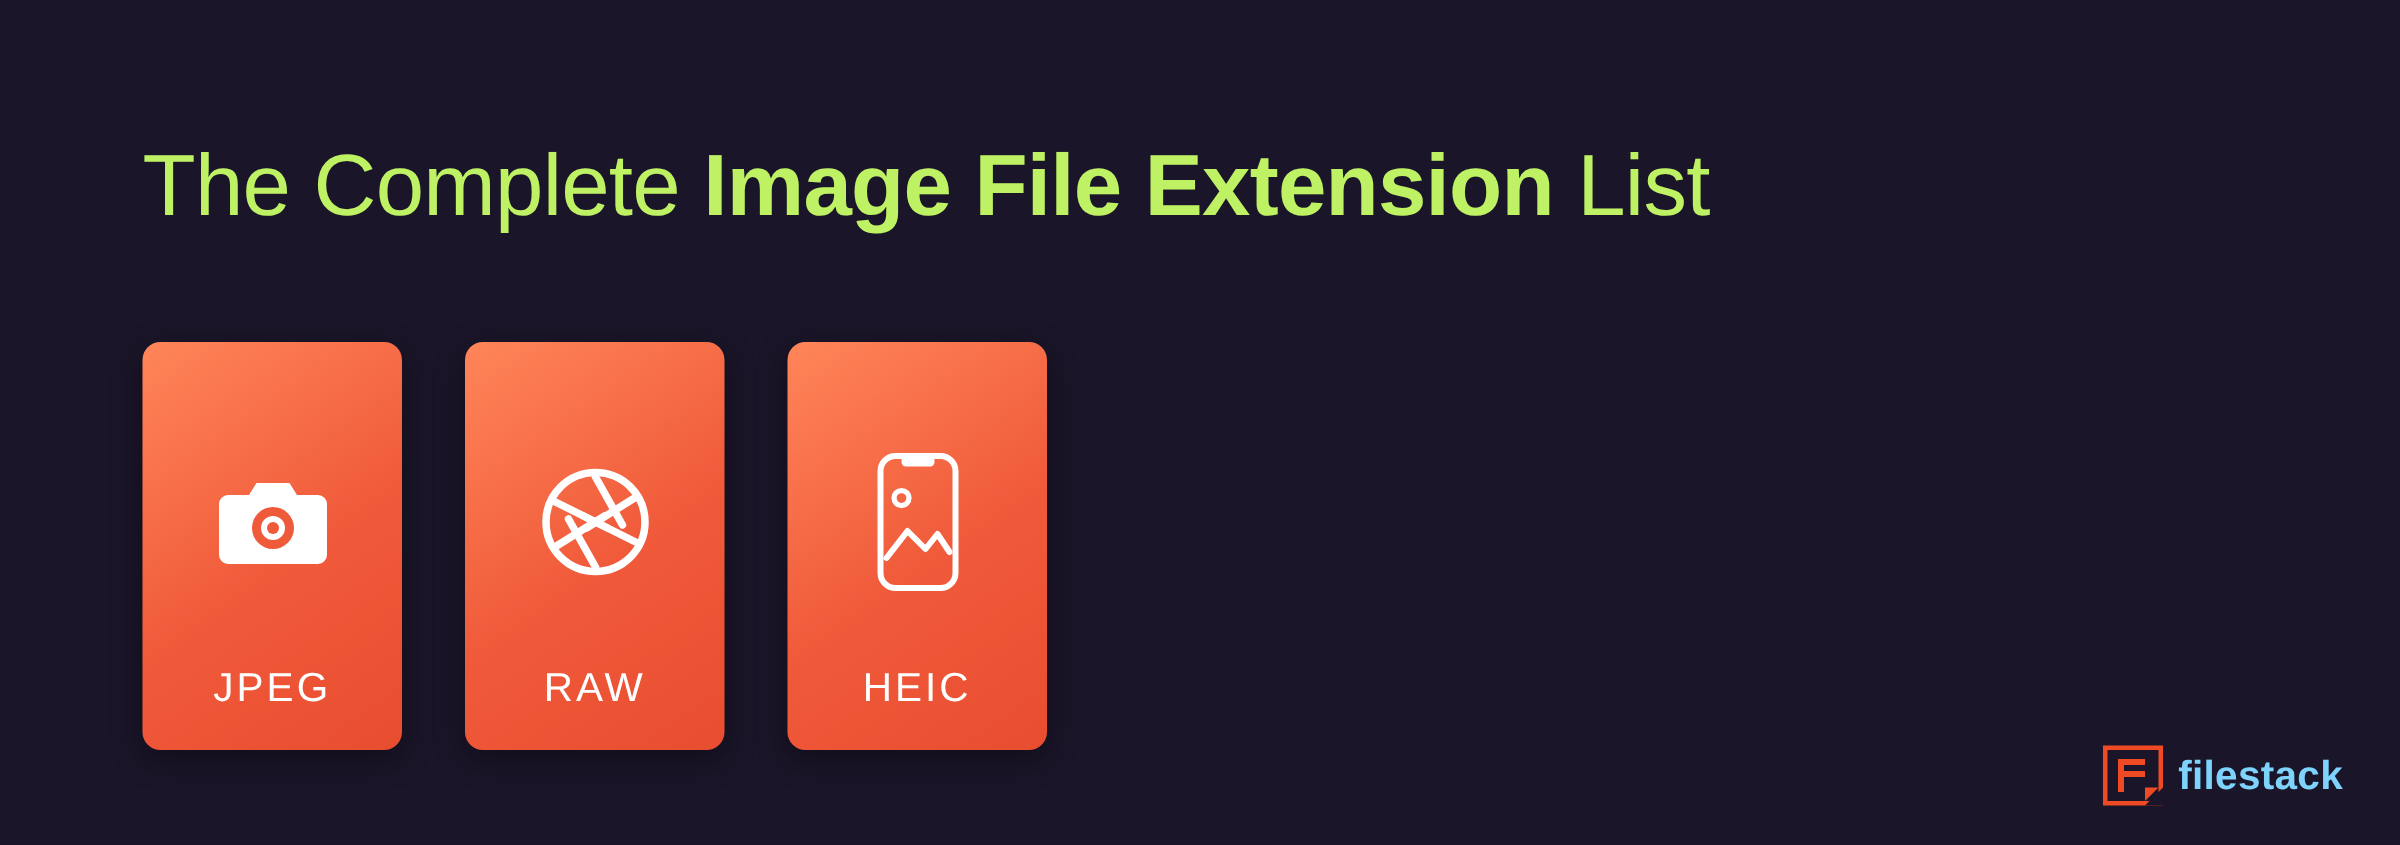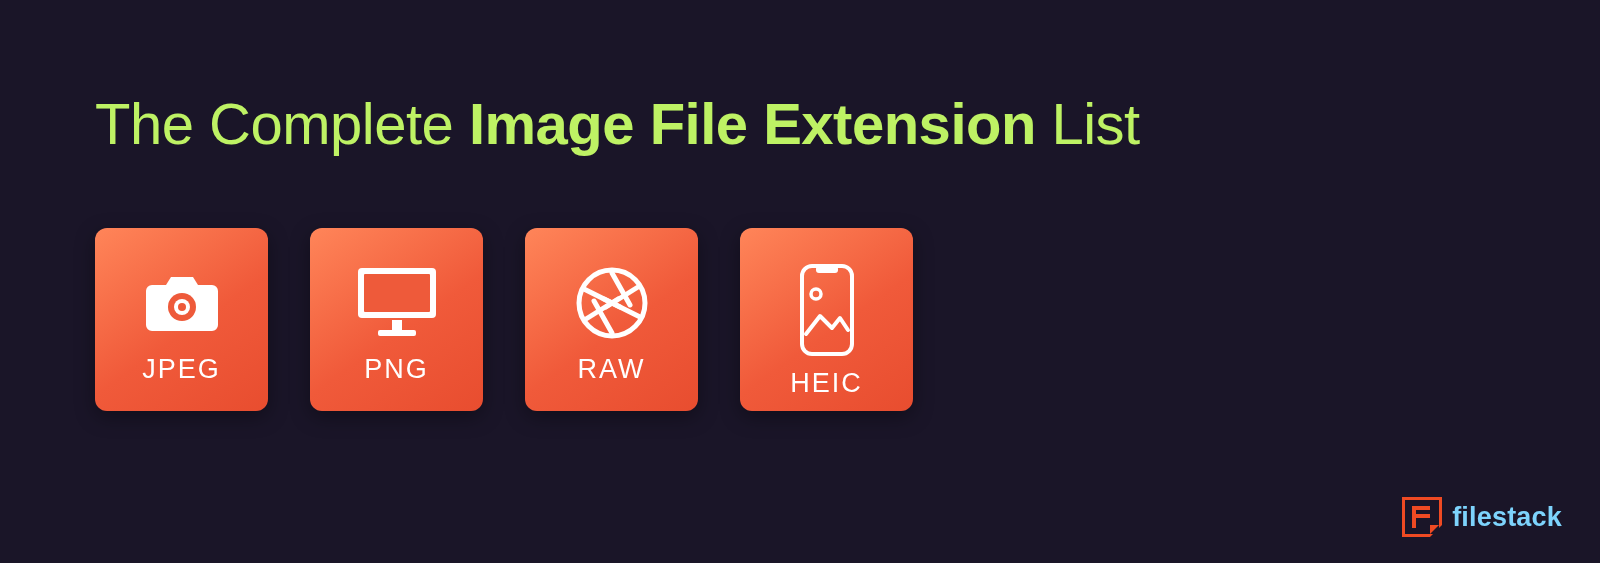--- a/index.html
+++ b/index.html
@@ -23,21 +23,21 @@
   .title .bold { font-weight: 700; }
   .cards {
     position: absolute;
     top: 228px;
     left: 95px;
     display: flex;
     gap: 42px;
   }
   .card {
     width: 173px;
-    height: 183px;
+    height: 272px;
     background: linear-gradient(145deg, #ff8559 0%, #f05a3a 55%, #e84d2f 100%);
     border-radius: 12px;
     display: flex;
     flex-direction: column;
     align-items: center;
     justify-content: space-between;
     padding: 34px 0 26px 0;
     box-shadow: 0 6px 20px rgba(0,0,0,0.35);
   }
   .card .icon-wrap {
@@ -124,31 +124,20 @@
       <svg width="80" height="64" viewBox="0 0 80 64">
         <path d="M10 14 h14 l5 -8 h22 l5 8 h14 a6 6 0 0 1 6 6 v34 a6 6 0 0 1 -6 6 H10 a6 6 0 0 1 -6 -6 V20 a6 6 0 0 1 6 -6 Z" fill="#ffffff"></path>
         <circle cx="40" cy="36" r="14" fill="#ee5a3a"></circle>
         <circle cx="40" cy="36" r="8" fill="#ffffff"></circle>
         <circle cx="40" cy="36" r="4" fill="#ee5a3a"></circle>
       </svg>
     </div>
     <div class="label">JPEG</div>
   </div>
 
-  <div class="card">
-    <div class="icon-wrap">
-      <svg width="86" height="78" viewBox="0 0 86 78">
-        <rect x="4" y="4" width="78" height="50" rx="4" fill="#ffffff"></rect>
-        <rect x="10" y="10" width="66" height="38" rx="1" fill="#ee5a3a"></rect>
-        <rect x="38" y="56" width="10" height="10" fill="#ffffff"></rect>
-        <rect x="24" y="66" width="38" height="6" rx="2" fill="#ffffff"></rect>
-      </svg>
-    </div>
-    <div class="label">PNG</div>
-  </div>
 
 
   <div class="card">
     <div class="icon-wrap">
       <svg width="76" height="76" viewBox="0 0 76 76">
         <circle cx="38" cy="38" r="33" fill="none" stroke="#ffffff" stroke-width="5"></circle>
         <g stroke="#ffffff" stroke-width="5" stroke-linecap="round" fill="none">
           <line x1="38" y1="8" x2="56" y2="40"></line>
           <line x1="64" y1="22" x2="32" y2="42"></line>
           <line x1="66" y1="52" x2="30" y2="34"></line>

